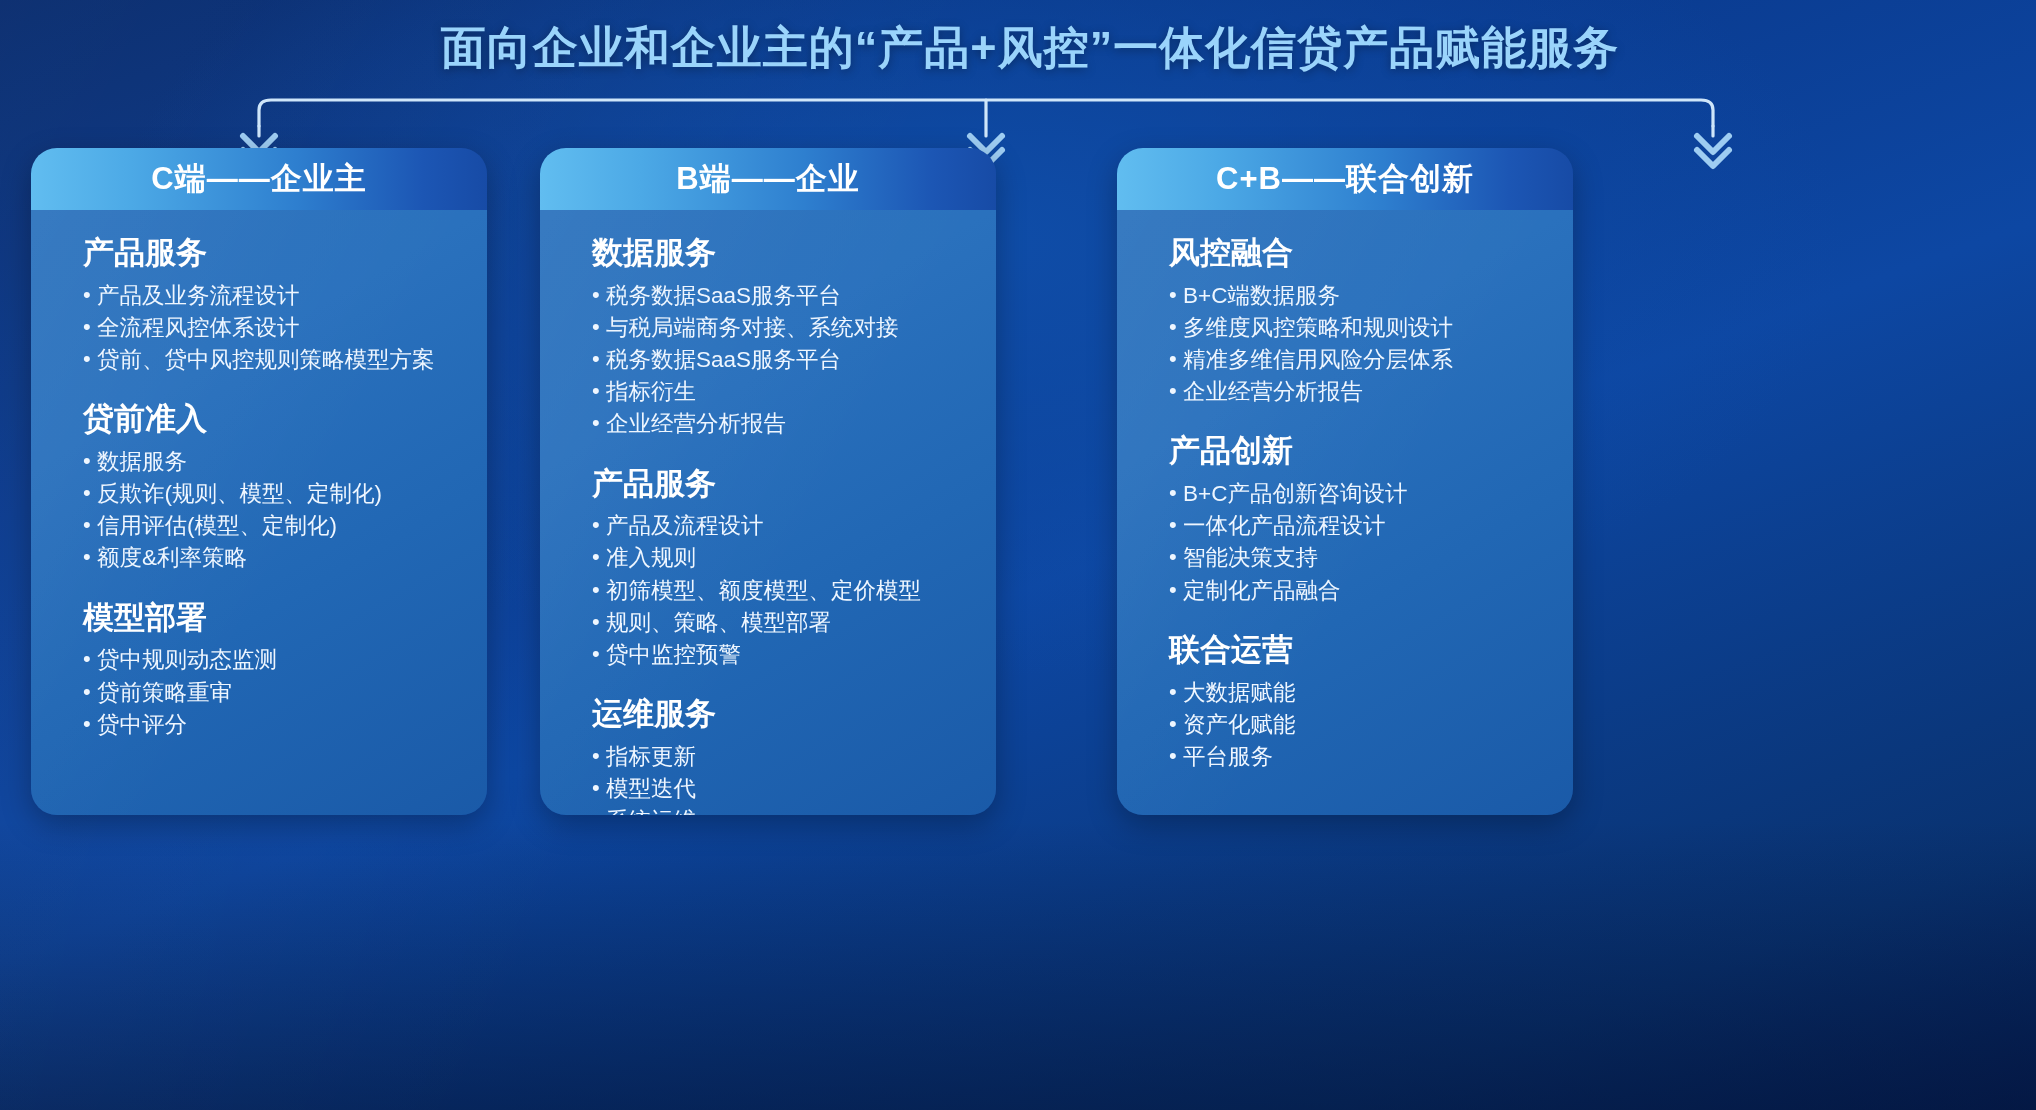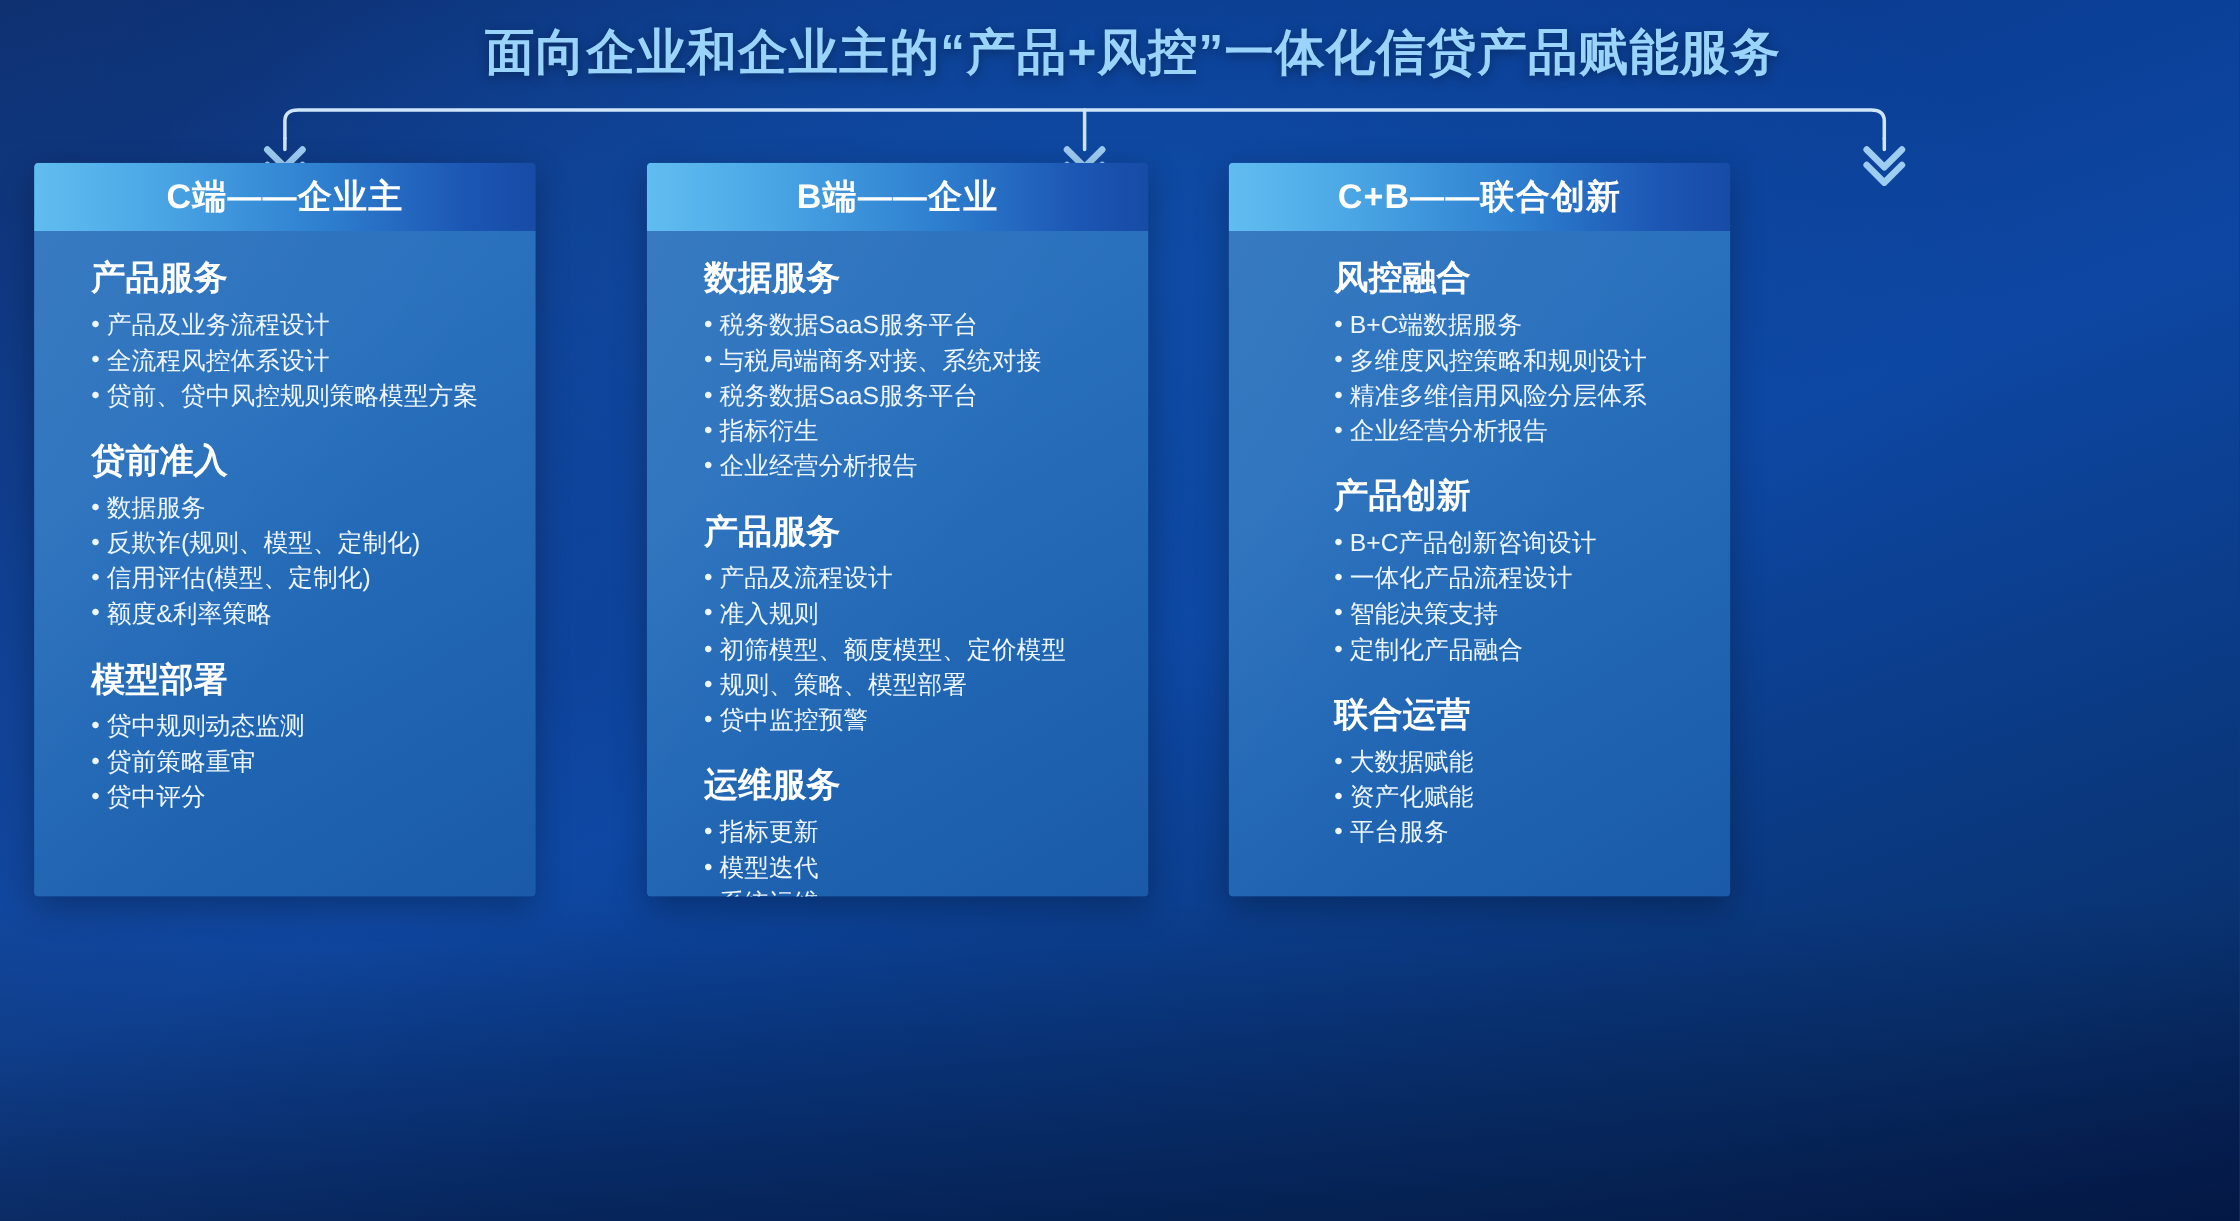--- a/index.html
+++ b/index.html
@@ -36,21 +36,21 @@
     text-shadow:0 2px 10px rgba(0,0,0,.35);
     padding-left:24px;
   }
 
   
   .connector{position:absolute;left:0;top:92px;width:2036px;height:90px;}
 
   
   .card{
     position:absolute;
-    border-radius:4px;
+    border-radius:26px;
     overflow:hidden;
     box-shadow:0 10px 30px rgba(0,0,0,.28);
   }
   .card-head{
     height:62px;
     display:flex;align-items:center;justify-content:center;
     font-size:31px;font-weight:bold;color:#ffffff;
     letter-spacing:1px;white-space:nowrap;
     background:linear-gradient(90deg,#61bdf0 0%,#4ca9e6 22%,#2e7fcf 58%,#1c56b4 86%,#174ba6 100%);
   }
@@ -82,25 +82,25 @@
     white-space:nowrap;
   }
   ul.bul li::before{
     content:"\2022";
     position:absolute;left:0;top:-1px;
     color:#eef6ff;font-size:22px;
   }
 
   
   #card-c{left:31px;  top:148px; width:456px; height:667px;}
-  #card-b{left:588px; top:148px; width:456px; height:667px;}
+  #card-b{left:540px; top:148px; width:456px; height:667px;}
   #card-cb{left:1089px;top:148px; width:456px; height:667px;margin-left:28px;}
   #card-c  .card-body{height:calc(100% - 62px);}
   #card-b  .card-body{height:calc(100% - 62px);}
-  #card-cb .card-body{height:calc(100% - 62px);padding-left:44px;}
+  #card-cb .card-body{height:calc(100% - 62px);}
 </style>
 </head>
 <body>
 
 <div id="bg"></div>
 
 <div id="stage">
 
   <div class="title">面向企业和企业主的“产品+风控”一体化信贷产品赋能服务</div>
 

